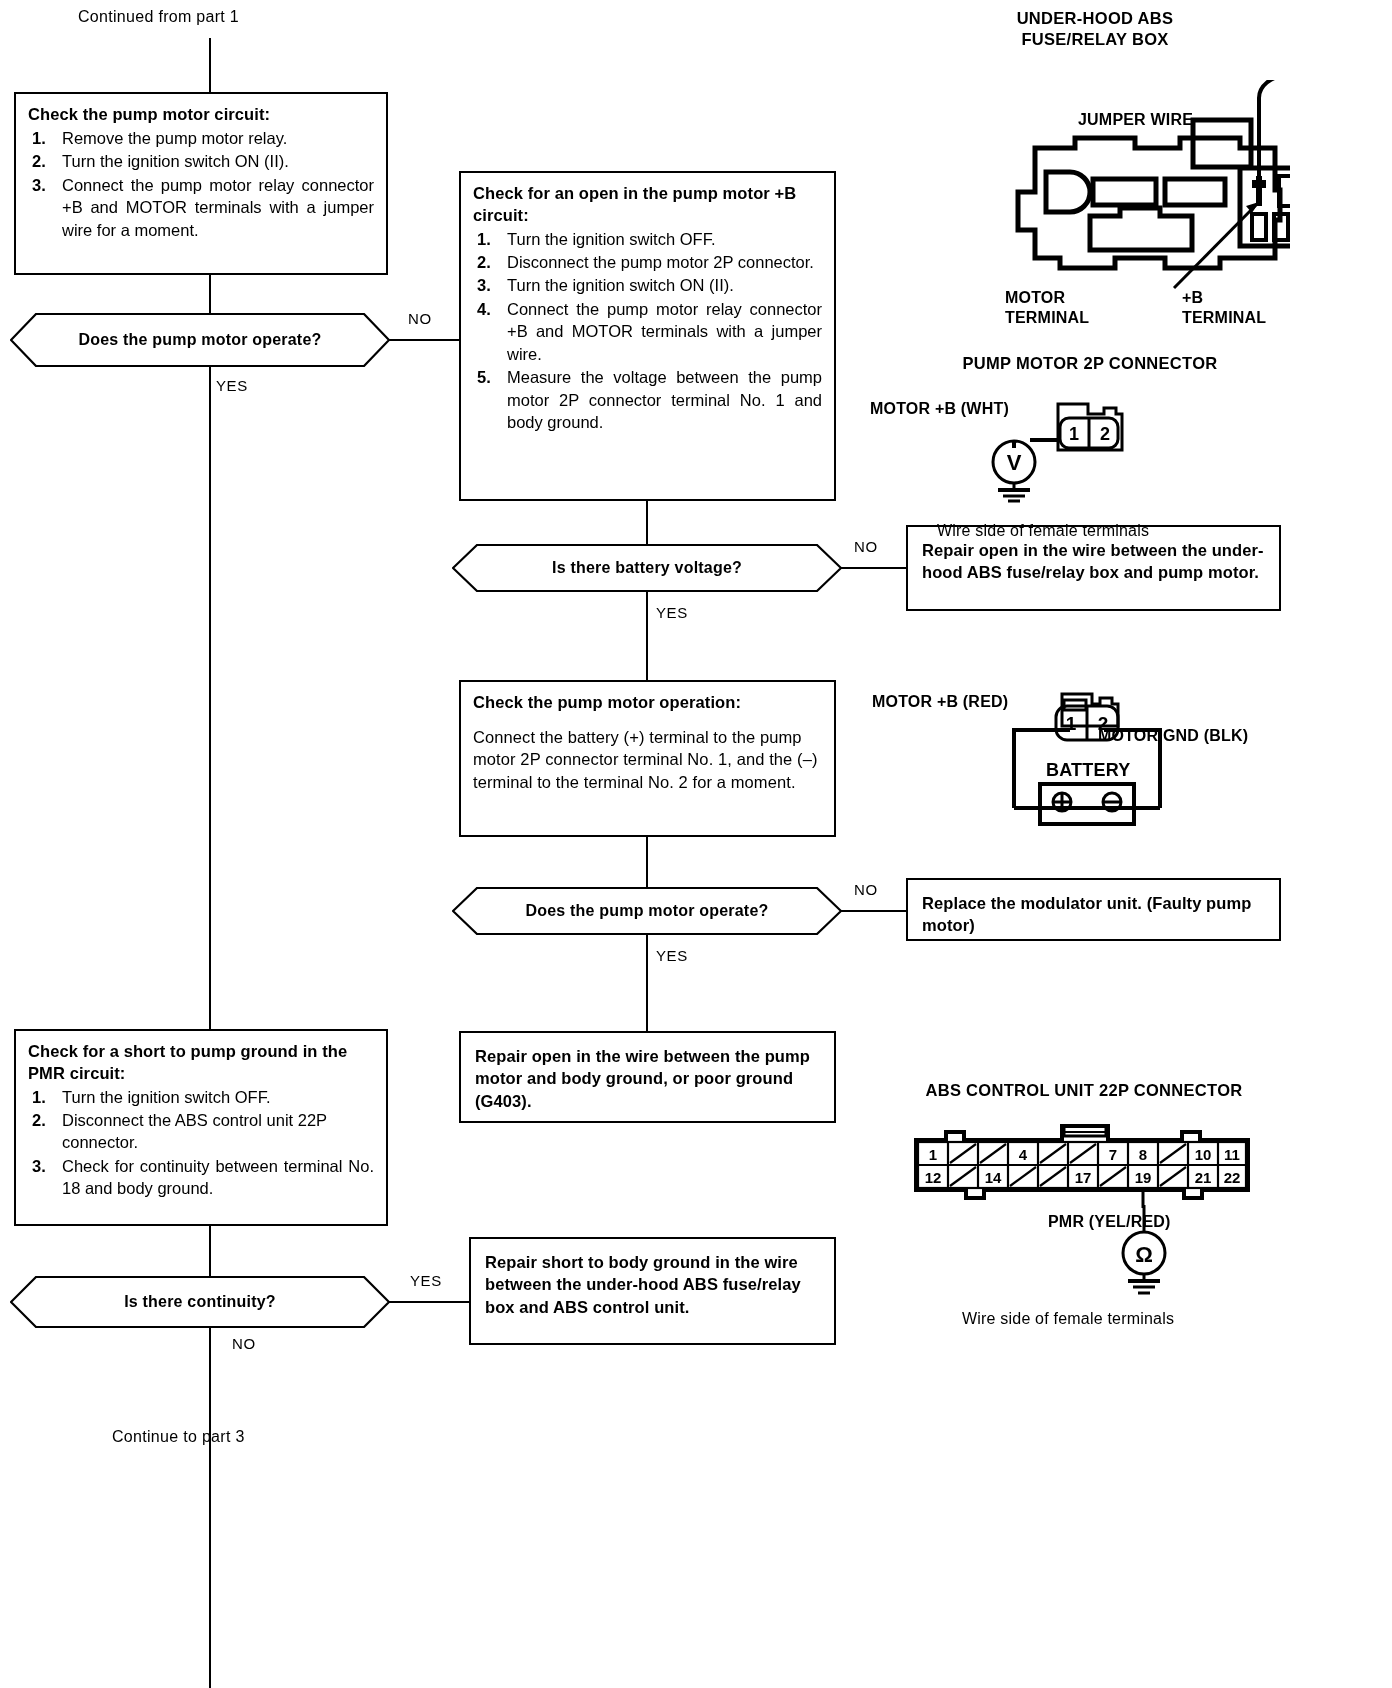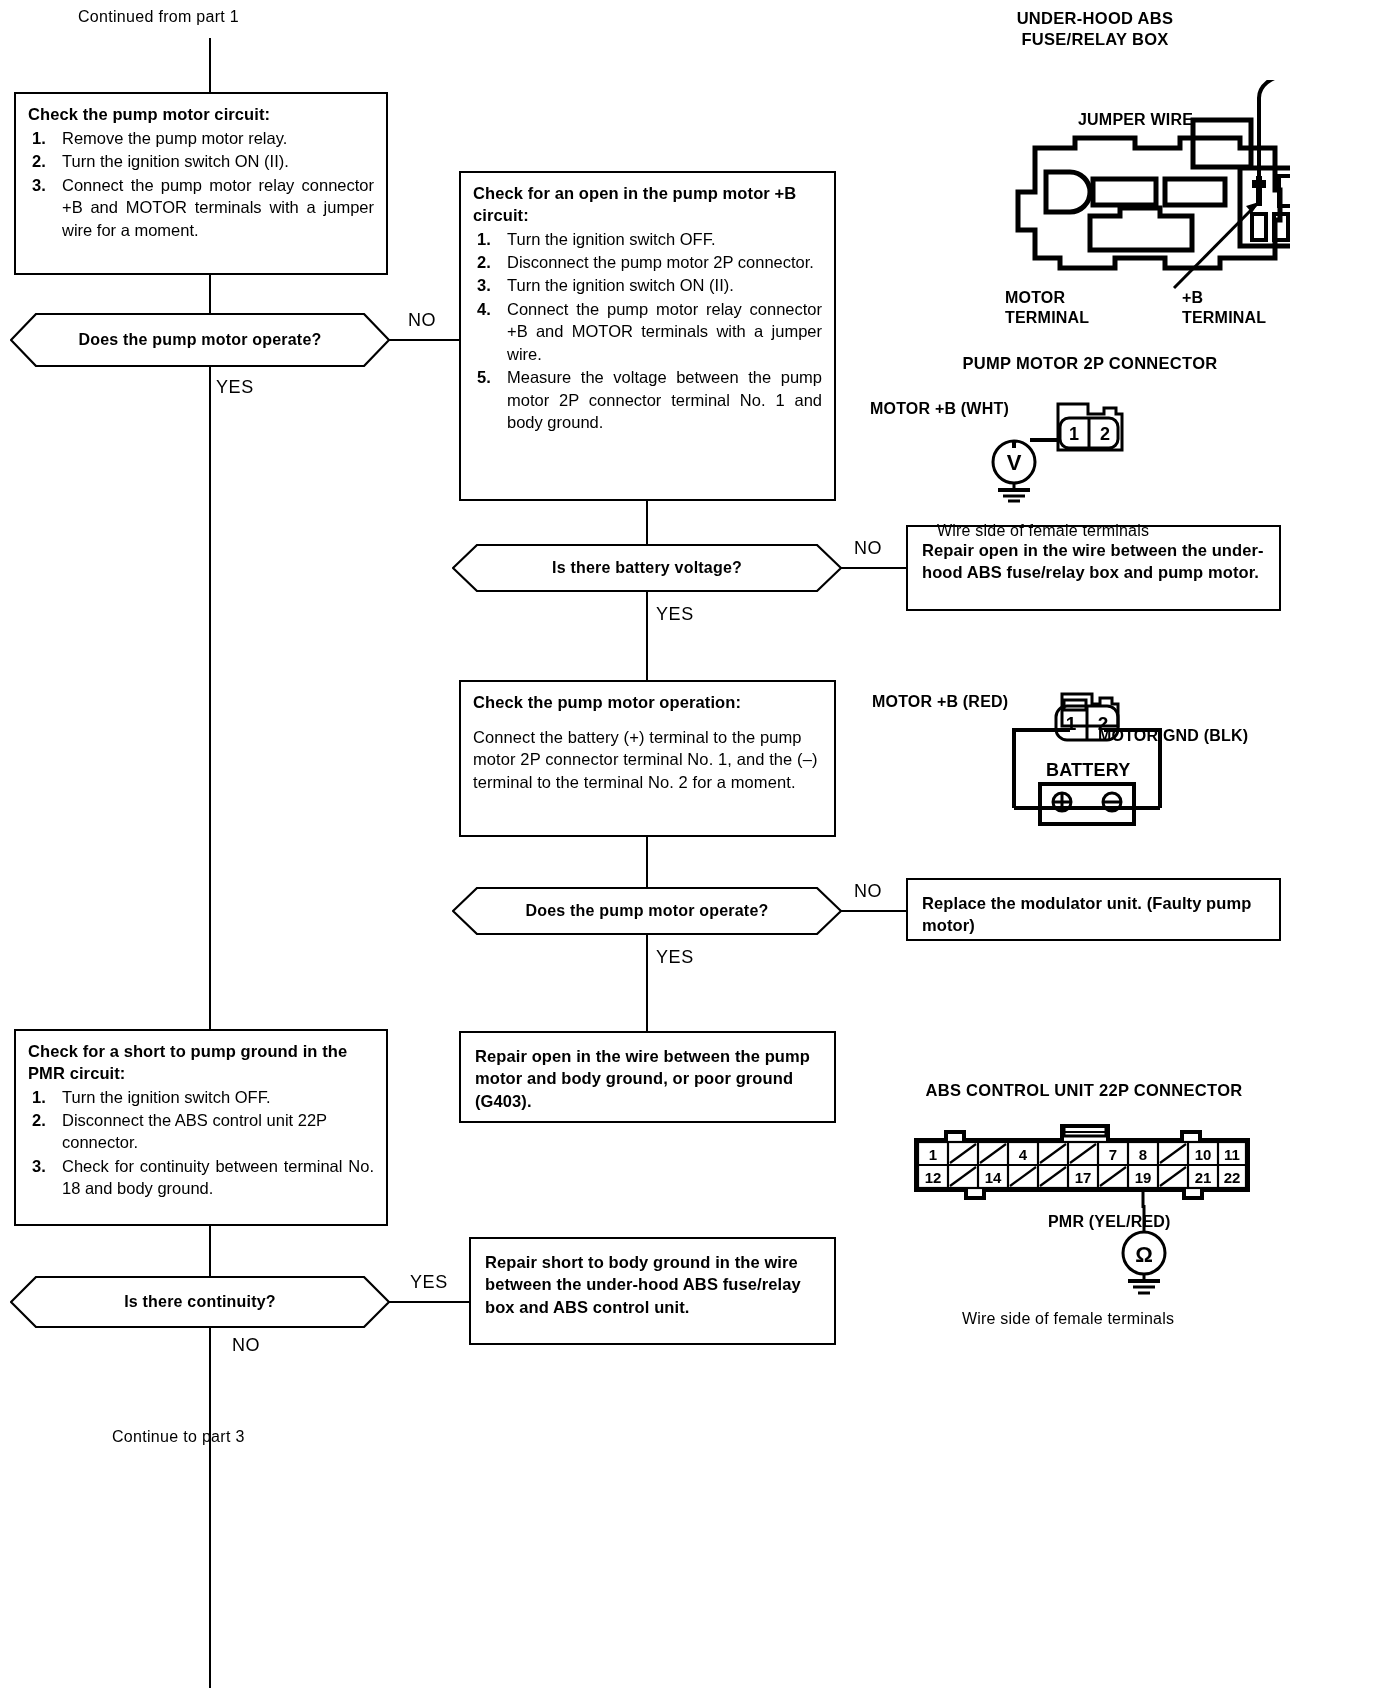--- a/index.html
+++ b/index.html
@@ -93,21 +93,21 @@
     display: flex;
     align-items: center;
     justify-content: center;
     font-weight: bold;
     font-size: 16px;
     letter-spacing: 0.2px;
   }
 
   .flowlabel {
     position: absolute;
-    font-size: 18px;
+    font-size: 15px;
     font-weight: normal;
     letter-spacing: 0.6px;
   }
   .plain {
     position: absolute;
     font-size: 16px;
     letter-spacing: 0.3px;
   }
 
   

